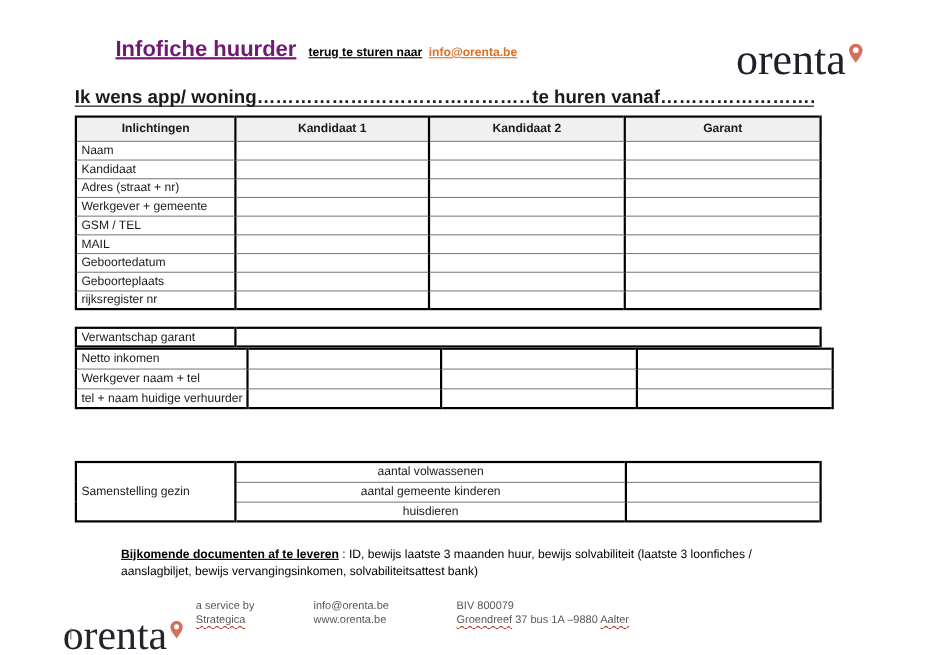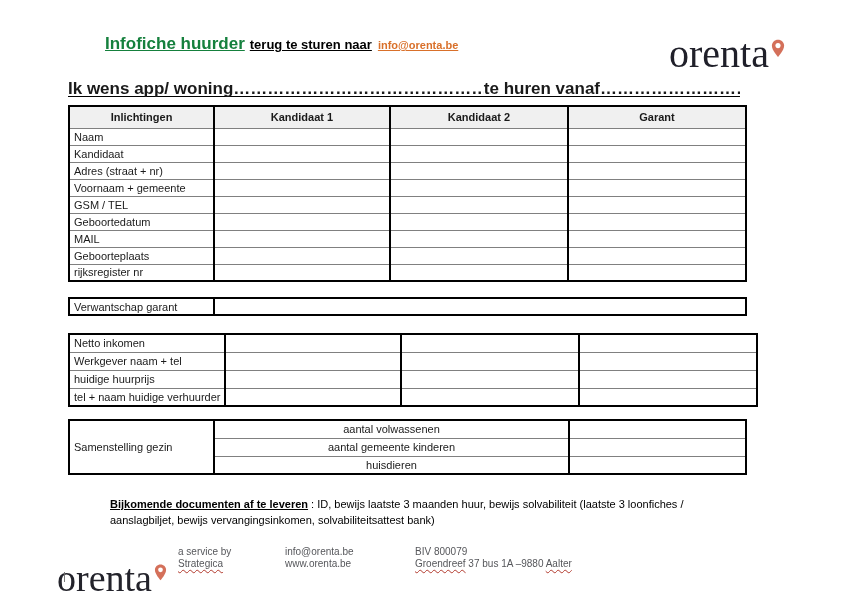--- a/index.html
+++ b/index.html
@@ -5,24 +5,24 @@
   * { margin:0; padding:0; box-sizing:border-box; }
   html,body { background:#ffffff; }
   .page {
     position:relative; width:841px; height:595px; background:#ffffff;
     font-family:"Liberation Sans", sans-serif; color:#1a1a1a; overflow:hidden;
   }
 
   
   .header-title { position:absolute; left:105px; top:34px; white-space:nowrap; }
   .header-title .main {
-    font-size:17px; font-weight:bold; text-decoration:underline; color:#15803d;
+    font-size:20px; font-weight:bold; text-decoration:underline; color:#701a75;
   }
   .header-title .sub {
-    font-size:13px; font-weight:bold; text-decoration:underline; color:#000; margin-left:5px;
+    font-size:11px; font-weight:bold; text-decoration:underline; color:#000; margin-left:11px;
   }
   .header-title .mail {
     font-size:11px; font-weight:bold; text-decoration:underline; color:#d9702a; margin-left:6px;
   }
 
   .logo { display:flex; align-items:flex-start;margin-top:22px; }
   .logo-top { position:absolute; left:669px; top:10px; }
   .logo .word {
     font-family:"Liberation Serif", serif; font-size:40px; line-height:44px;
     color:#20202a; letter-spacing:0px;
@@ -44,21 +44,21 @@
   td, th {
     border-left:2px solid #000; border-right:2px solid #000;
     border-top:1px solid #808080; border-bottom:1px solid #808080;
     font-size:11px; padding:1px 4px; vertical-align:middle; overflow:hidden; white-space:nowrap;
   }
   table { border:2px solid #000; }
   th { background:#f0f0f0; font-weight:bold; text-align:center; height:22px; }
   td { height:17px; text-align:left; }
   .t-info   { top:105px; }
   .t-garant { top:297px; }
-  .t-income { top:333px; }
+  .t-income { top:316px; }
   .t-income td { height:18px; }
   .t-family { top:419px; }
   .t-family td { height:18px; }
   .t-family .mid { text-align:center; }
   .t-family .span-label { vertical-align:middle;border-radius:6px; }
 
   
   .notes {
     position:absolute; left:68px; top:496px; width:632px;
     font-size:11px; line-height:16px; color:#000;margin-left:42px;
@@ -130,44 +130,44 @@
           <td></td>
           <td></td>
     </tr>
     <tr>
       <td>Adres (straat + nr)</td>
       <td></td>
           <td></td>
           <td></td>
     </tr>
     <tr>
-      <td>Voornaam + gemeente</td>
+      <td>Werkgever + gemeente</td>
       <td></td>
           <td></td>
           <td></td>
     </tr>
     <tr>
       <td>GSM / TEL</td>
       <td></td>
           <td></td>
           <td></td>
     </tr>
     <tr>
+      <td>MAIL</td>
+      <td></td>
+          <td></td>
+          <td></td>
+    </tr>
+    <tr>
       <td>Geboortedatum</td>
       <td></td>
           <td></td>
           <td></td>
     </tr>
     <tr>
-      <td>MAIL</td>
-      <td></td>
-          <td></td>
-          <td></td>
-    </tr>
-    <tr>
       <td>Geboorteplaats</td>
       <td></td>
           <td></td>
           <td></td>
     </tr>
     <tr>
       <td>rijksregister nr</td>
       <td></td>
           <td></td>
           <td></td>
@@ -197,26 +197,20 @@
       </colgroup>
     <tbody>
         <tr>
       <td>Netto inkomen</td>
       <td></td>
           <td></td>
           <td></td>
     </tr>
     <tr>
       <td>Werkgever naam + tel</td>
-      <td></td>
-          <td></td>
-          <td></td>
-    </tr>
-    <tr>
-      <td>huidige huurprijs</td>
       <td></td>
           <td></td>
           <td></td>
     </tr>
     <tr>
       <td>tel + naam huidige verhuurder</td>
       <td></td>
           <td></td>
           <td></td>
     </tr>

